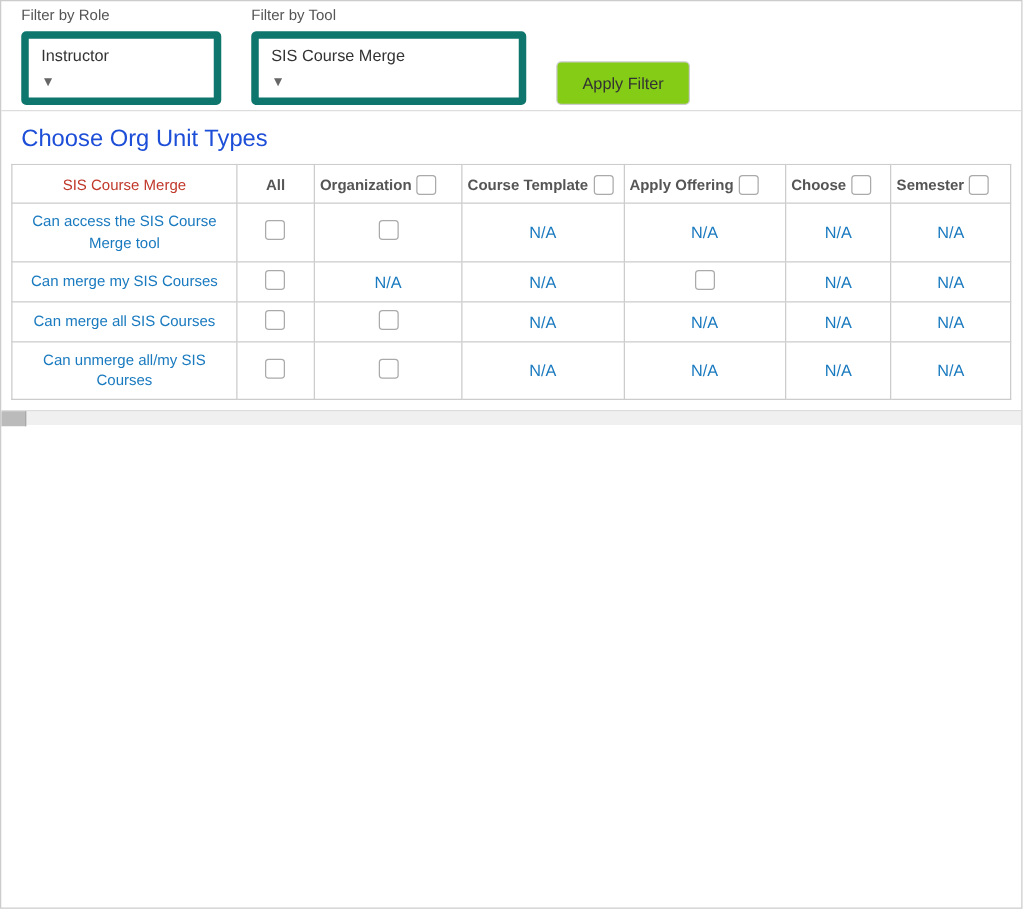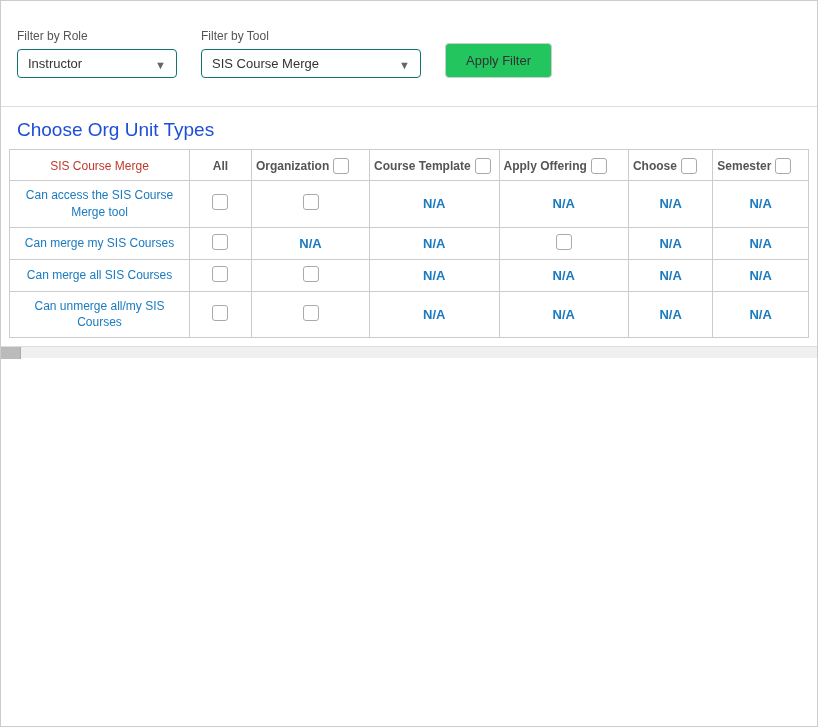--- a/index.html
+++ b/index.html
@@ -7,61 +7,62 @@
       font-family: Arial, sans-serif;
       font-size: 13px;
       background: #fff;
       color: #333;
       width: 818px;
       min-height: 727px;
       border: 1px solid #ccc;
       overflow-x: auto;
     }
     .top-bar {
-      padding: 28px 16px;
+      padding: 4px 16px;
       border-bottom: 1px solid #ddd;
       display: flex;
       align-items: flex-end;
       gap: 24px;
     }
     .filter-group {
       display: flex;
       flex-direction: column;
       gap: 6px;
     }
     .filter-label {
       font-size: 12px;
       color: #555;
     }
     .filter-select {
       display: flex;
-      align-items: flex-end;
-      border: 1px solid #0f766e;
+      align-items: flex-start;
+      border: 6px solid #0f766e;
       border-radius: 4px;
       background: #fff;
       padding: 6px 10px;
       cursor: pointer;
       gap: 8px;
       min-width: 160px;
+      flex-direction: column;
     }
     .filter-select-tool {
       min-width: 220px;
     }
     .filter-select-text {
       flex: 1;
       font-size: 13px;
       color: #333;
     }
     .chevron-icon {
       font-size: 11px;
       color: #666;
     }
     .apply-btn {
       padding: 9px 20px;
-      background: #22c55e;
+      background: #84cc16;
       border: 1px solid #ccc;
       border-radius: 4px;
       font-size: 13px;
       color: #333;
       cursor: pointer;
       align-self: flex-end;
       margin-bottom: 0;
     }
     .section-title {
       padding: 12px 16px 8px 16px;
@@ -112,21 +113,20 @@
       text-align: center;
     }
     .permission-name {
       font-size: 12px;
       color: #1a7abf;
       line-height: 1.4;
     }
     .na-text {
       color: #1a7abf;
       font-size: 13px;
-      font-weight: bold;
     }
     .checkbox-styled {
       width: 16px;
       height: 16px;
       border: 1px solid #aaa;
       border-radius: 3px;
       background: #fff;
       display: inline-block;
       cursor: pointer;
     }

